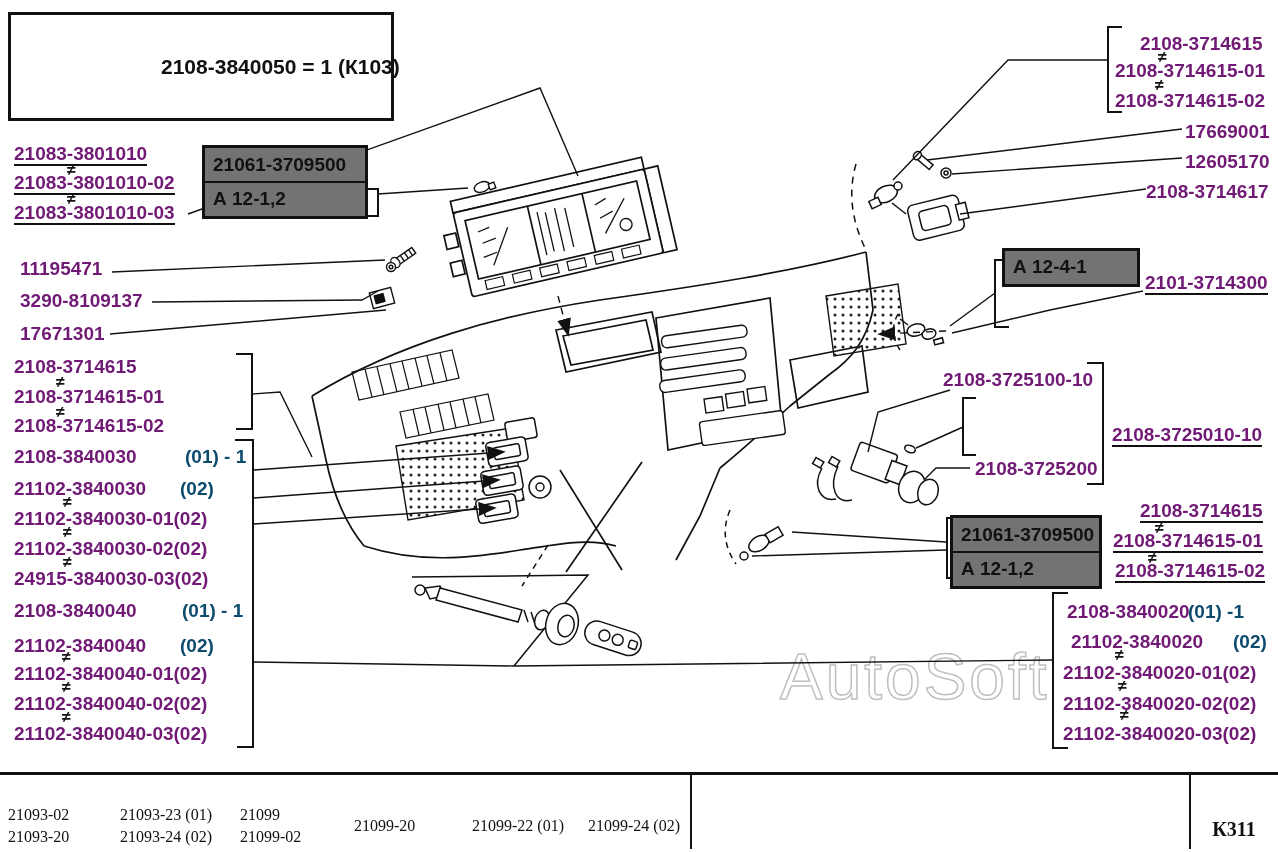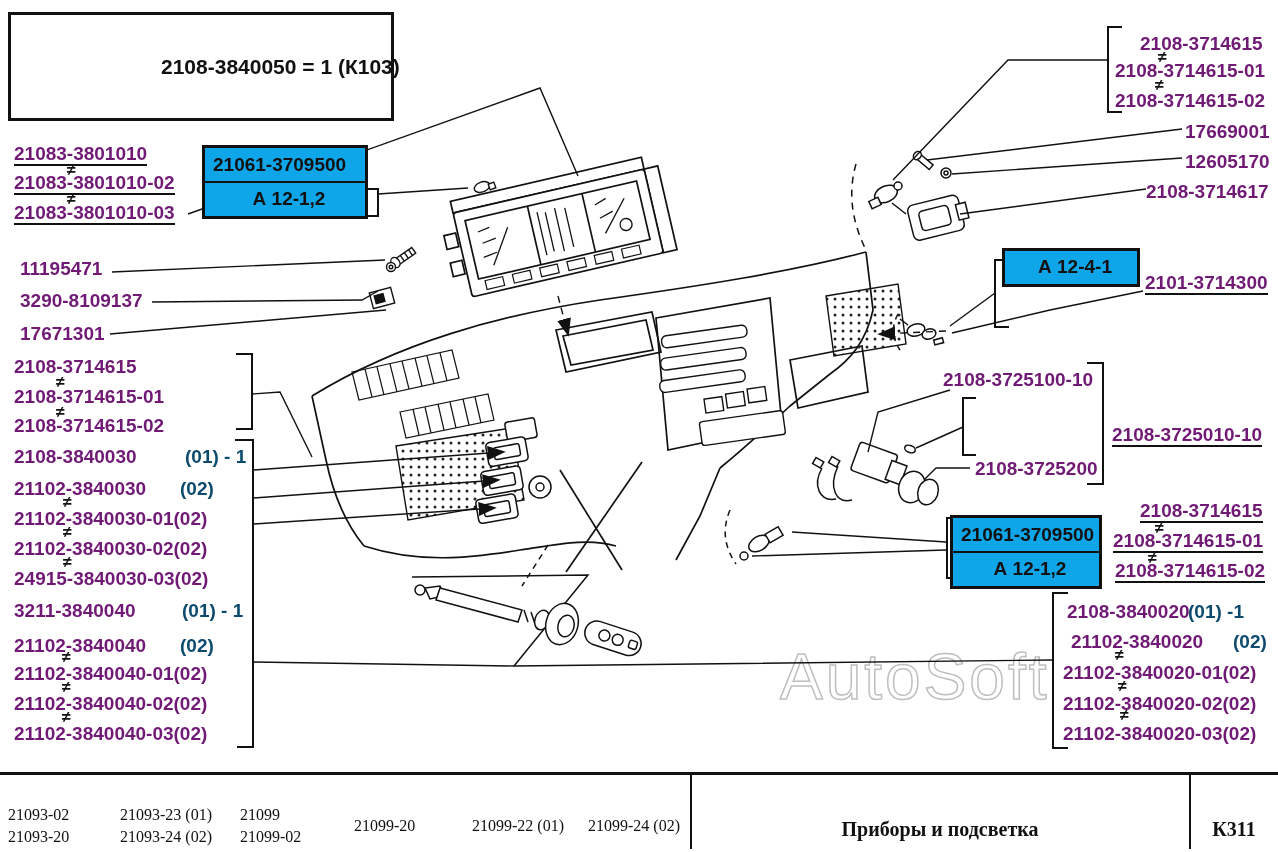--- a/index.html
+++ b/index.html
@@ -4,23 +4,23 @@
 <style>
   html,body{margin:0;padding:0;background:#fff;}
   .page{position:relative;width:1278px;height:852px;background:#fff;overflow:hidden;
         font-family:"Liberation Sans",sans-serif;color:#111;}
   .art{position:absolute;left:0;top:0;pointer-events:none;}
   .lbl{position:absolute;font:bold 19px "Liberation Sans",sans-serif;color:#701a75;white-space:nowrap;text-align:right;}
   .sm{font-size:18px;}
   .u{border-bottom:2px solid #111;padding-bottom:0px;line-height:21px;}
   .neq{position:absolute;font:bold 16px "Liberation Sans",sans-serif;color:#111;line-height:14px;}
   .varc{position:absolute;font:bold 19px "Liberation Sans",sans-serif;color:#0c4a6e;white-space:nowrap;}
-  .pbox{position:absolute;border:3px solid #111;background:#0ea5e9;}
+  .pbox{position:absolute;border:3px solid #111;background:#737373;}
   .pbox .num{font:bold 19px "Liberation Sans",sans-serif;padding:6px 8px 5px 8px;border-bottom:2px solid #111;white-space:nowrap;}
-  .pbox .typ{font:bold 19px "Liberation Sans",sans-serif;padding:5px 8px 6px 16px;white-space:nowrap;text-align:center;}
+  .pbox .typ{font:bold 19px "Liberation Sans",sans-serif;padding:5px 8px 6px 8px;white-space:nowrap;}
   .legend{position:absolute;left:8px;top:12px;width:380px;height:103px;border:3px solid #111;background:#fff;}
   .legend .ltxt{position:absolute;left:150px;top:40px;font:bold 21px "Liberation Sans",sans-serif;white-space:nowrap;}
   .wm{position:absolute;left:780px;top:640px;font:64px "Liberation Sans",sans-serif;letter-spacing:3px;
       color:transparent;-webkit-text-stroke:1.5px #bfbfbf;}
   .footer{position:absolute;left:0;top:772px;width:1278px;height:77px;border-top:3px solid #111;
           border-bottom:3px solid #111;background:#fff;}
   .fdiv{position:absolute;top:772px;width:2px;height:77px;background:#111;}
   .ftxt{position:absolute;font:16px "Liberation Serif",serif;color:#111;white-space:nowrap;}
   .ftitle{position:absolute;left:690px;top:818px;width:500px;text-align:center;
           font:bold 20px "Liberation Serif",serif;}
@@ -325,21 +325,21 @@
   <div class="varc" style="left:185px;top:446px">(01) - 1</div>
   <div class="lbl" style="left:14px;top:478px">21102-3840030</div>
   <div class="varc" style="left:180px;top:478px">(02)</div>
   <span class="neq" style="left:63px;top:495px">≠</span>
   <div class="lbl" style="left:14px;top:508px">21102-3840030-01(02)</div>
   <span class="neq" style="left:63px;top:525px">≠</span>
   <div class="lbl" style="left:14px;top:538px">21102-3840030-02(02)</div>
   <span class="neq" style="left:63px;top:555px">≠</span>
   <div class="lbl" style="left:14px;top:568px">24915-3840030-03(02)</div>
 
-  <div class="lbl" style="left:14px;top:600px">3211-3840040</div>
+  <div class="lbl" style="left:14px;top:600px">2108-3840040</div>
   <div class="varc" style="left:182px;top:600px">(01) - 1</div>
   <div class="lbl" style="left:14px;top:635px">21102-3840040</div>
   <div class="varc" style="left:180px;top:635px">(02)</div>
   <span class="neq" style="left:62px;top:650px">≠</span>
   <div class="lbl" style="left:14px;top:663px">21102-3840040-01(02)</div>
   <span class="neq" style="left:62px;top:680px">≠</span>
   <div class="lbl" style="left:14px;top:693px">21102-3840040-02(02)</div>
   <span class="neq" style="left:62px;top:710px">≠</span>
   <div class="lbl" style="left:14px;top:723px">21102-3840040-03(02)</div>
 
@@ -395,16 +395,15 @@
   <div class="ftxt" style="left:8px;top:806px">21093-02</div>
   <div class="ftxt" style="left:8px;top:828px">21093-20</div>
   <div class="ftxt" style="left:120px;top:806px">21093-23 (01)</div>
   <div class="ftxt" style="left:120px;top:828px">21093-24 (02)</div>
   <div class="ftxt" style="left:240px;top:806px">21099</div>
   <div class="ftxt" style="left:240px;top:828px">21099-02</div>
   <div class="ftxt" style="left:354px;top:817px">21099-20</div>
   <div class="ftxt" style="left:472px;top:817px">21099-22 (01)</div>
   <div class="ftxt" style="left:588px;top:817px">21099-24 (02)</div>
 
-  <div class="ftitle">Приборы и подсветка</div>
   <div class="fcode">К311</div>
 
 </div>
 
 </body></html>

